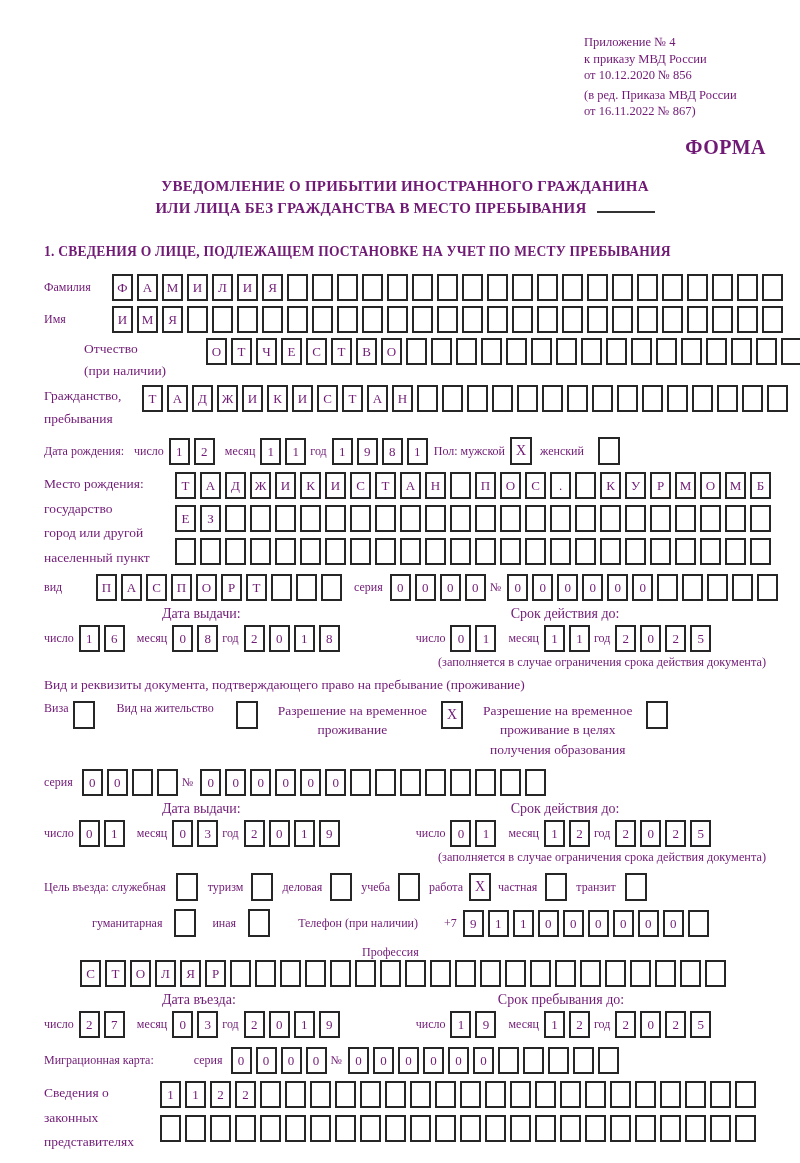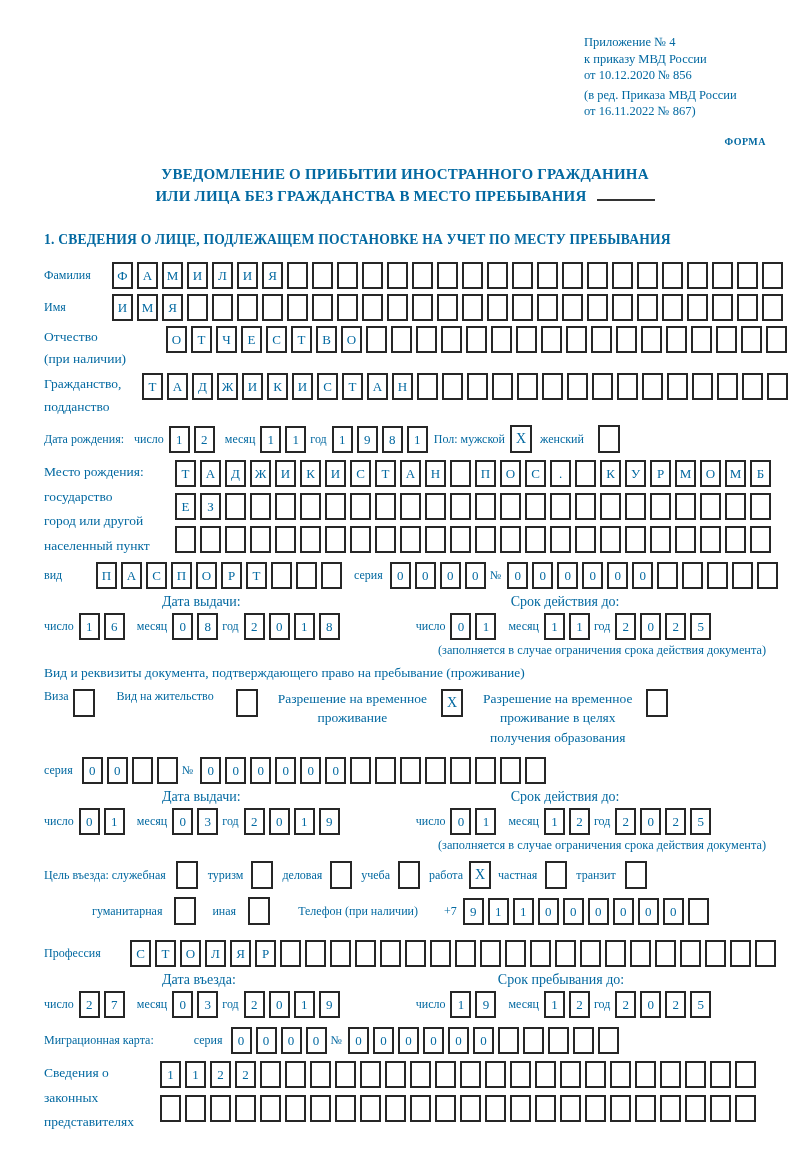--- a/index.html
+++ b/index.html
@@ -1,21 +1,21 @@
 <!DOCTYPE html>
 <html><head>
 <meta charset="utf-8">
 <style>
   html,body{margin:0;padding:0;background:#888;}
   .page{width:800px;height:1163px;background:#fff;box-sizing:border-box;
         padding:34px 34px 0 44px;font-family:"Liberation Serif","DejaVu Serif",serif;
-        color:#0369a1;position:relative;overflow:hidden;}
+        color:#701a75;position:relative;overflow:hidden;}
   .hdr{width:182px;margin-left:auto;font-size:12.5px;line-height:1.32;}
   .hdr .gap{margin-top:3px;}
-  .forma{font-weight:bold;text-align:right;font-size:10px;margin-top:16px;letter-spacing:.5px;}
+  .forma{font-weight:bold;text-align:right;font-size:20px;margin-top:16px;letter-spacing:.5px;}
   .title{font-weight:bold;text-align:center;font-size:15px;margin-top:16px;line-height:1.5;letter-spacing:.2px;}
   .t-ul{display:inline-block;width:58px;border-bottom:2px solid #333;height:12px;margin-left:10px;}
   .sec1{font-weight:bold;font-size:13.6px;margin-top:24px;letter-spacing:.2px;}
   .frow{display:flex;align-items:center;margin-top:5px;}
   .frow.top{align-items:flex-start;}
   .lbl{font-size:12px;flex:none;}
   .lblcol{flex:none;font-size:13.5px;line-height:1.78;}
   .cells{display:flex;flex:none;}
   .cell{width:17px;height:22px;border:2px solid #262626;margin-right:4px;flex:none;
         display:flex;align-items:center;justify-content:center;font-size:13px;padding-top:1px;}
@@ -112,21 +112,21 @@
         <div class="cell"></div>
         <div class="cell"></div>
         <div class="cell"></div>
         <div class="cell"></div>
         <div class="cell"></div>
         <div class="cell"></div>
       </span>
   </div>
 
   <div class="frow top">
-    <span class="lblcol" style="width:122px;line-height:1.7;">
+    <span class="lblcol" style="width:122px;line-height:1.7;margin-left:40px;">
       <div>Отчество</div>
       <div>(при наличии)</div>
     </span>
     <span class="cells">
         <div class="cell">О</div>
         <div class="cell">Т</div>
         <div class="cell">Ч</div>
         <div class="cell">Е</div>
         <div class="cell">С</div>
         <div class="cell">Т</div>
@@ -148,21 +148,21 @@
         <div class="cell"></div>
         <div class="cell"></div>
         <div class="cell"></div>
         <div class="cell"></div>
       </span>
   </div>
 
   <div class="frow top" style="margin-top:2px;">
     <span class="lblcol" style="width:98px;line-height:1.7;">
       <div>Гражданство,</div>
-      <div>подданство</div>
+      <div>пребывания</div>
     </span>
     <span class="cells">
         <div class="cell">Т</div>
         <div class="cell">А</div>
         <div class="cell">Д</div>
         <div class="cell">Ж</div>
         <div class="cell">И</div>
         <div class="cell">К</div>
         <div class="cell">И</div>
         <div class="cell">С</div>
@@ -510,21 +510,21 @@
         <div class="cell">0</div>
         <div class="cell">0</div>
         <div class="cell">0</div>
         <div class="cell">0</div>
         <div class="cell">0</div>
         <div class="cell">0</div>
         <div class="cell"></div>
       </span>
   </div>
 
-  <div class="frow" style="margin-top:15px;">
+  <div class="frow" style="margin-top:8px;flex-direction:column;">
     <span class="lbl" style="width:86px;">Профессия</span>
     <span class="cells">
         <div class="cell">С</div>
         <div class="cell">Т</div>
         <div class="cell">О</div>
         <div class="cell">Л</div>
         <div class="cell">Я</div>
         <div class="cell">Р</div>
         <div class="cell"></div>
         <div class="cell"></div>

